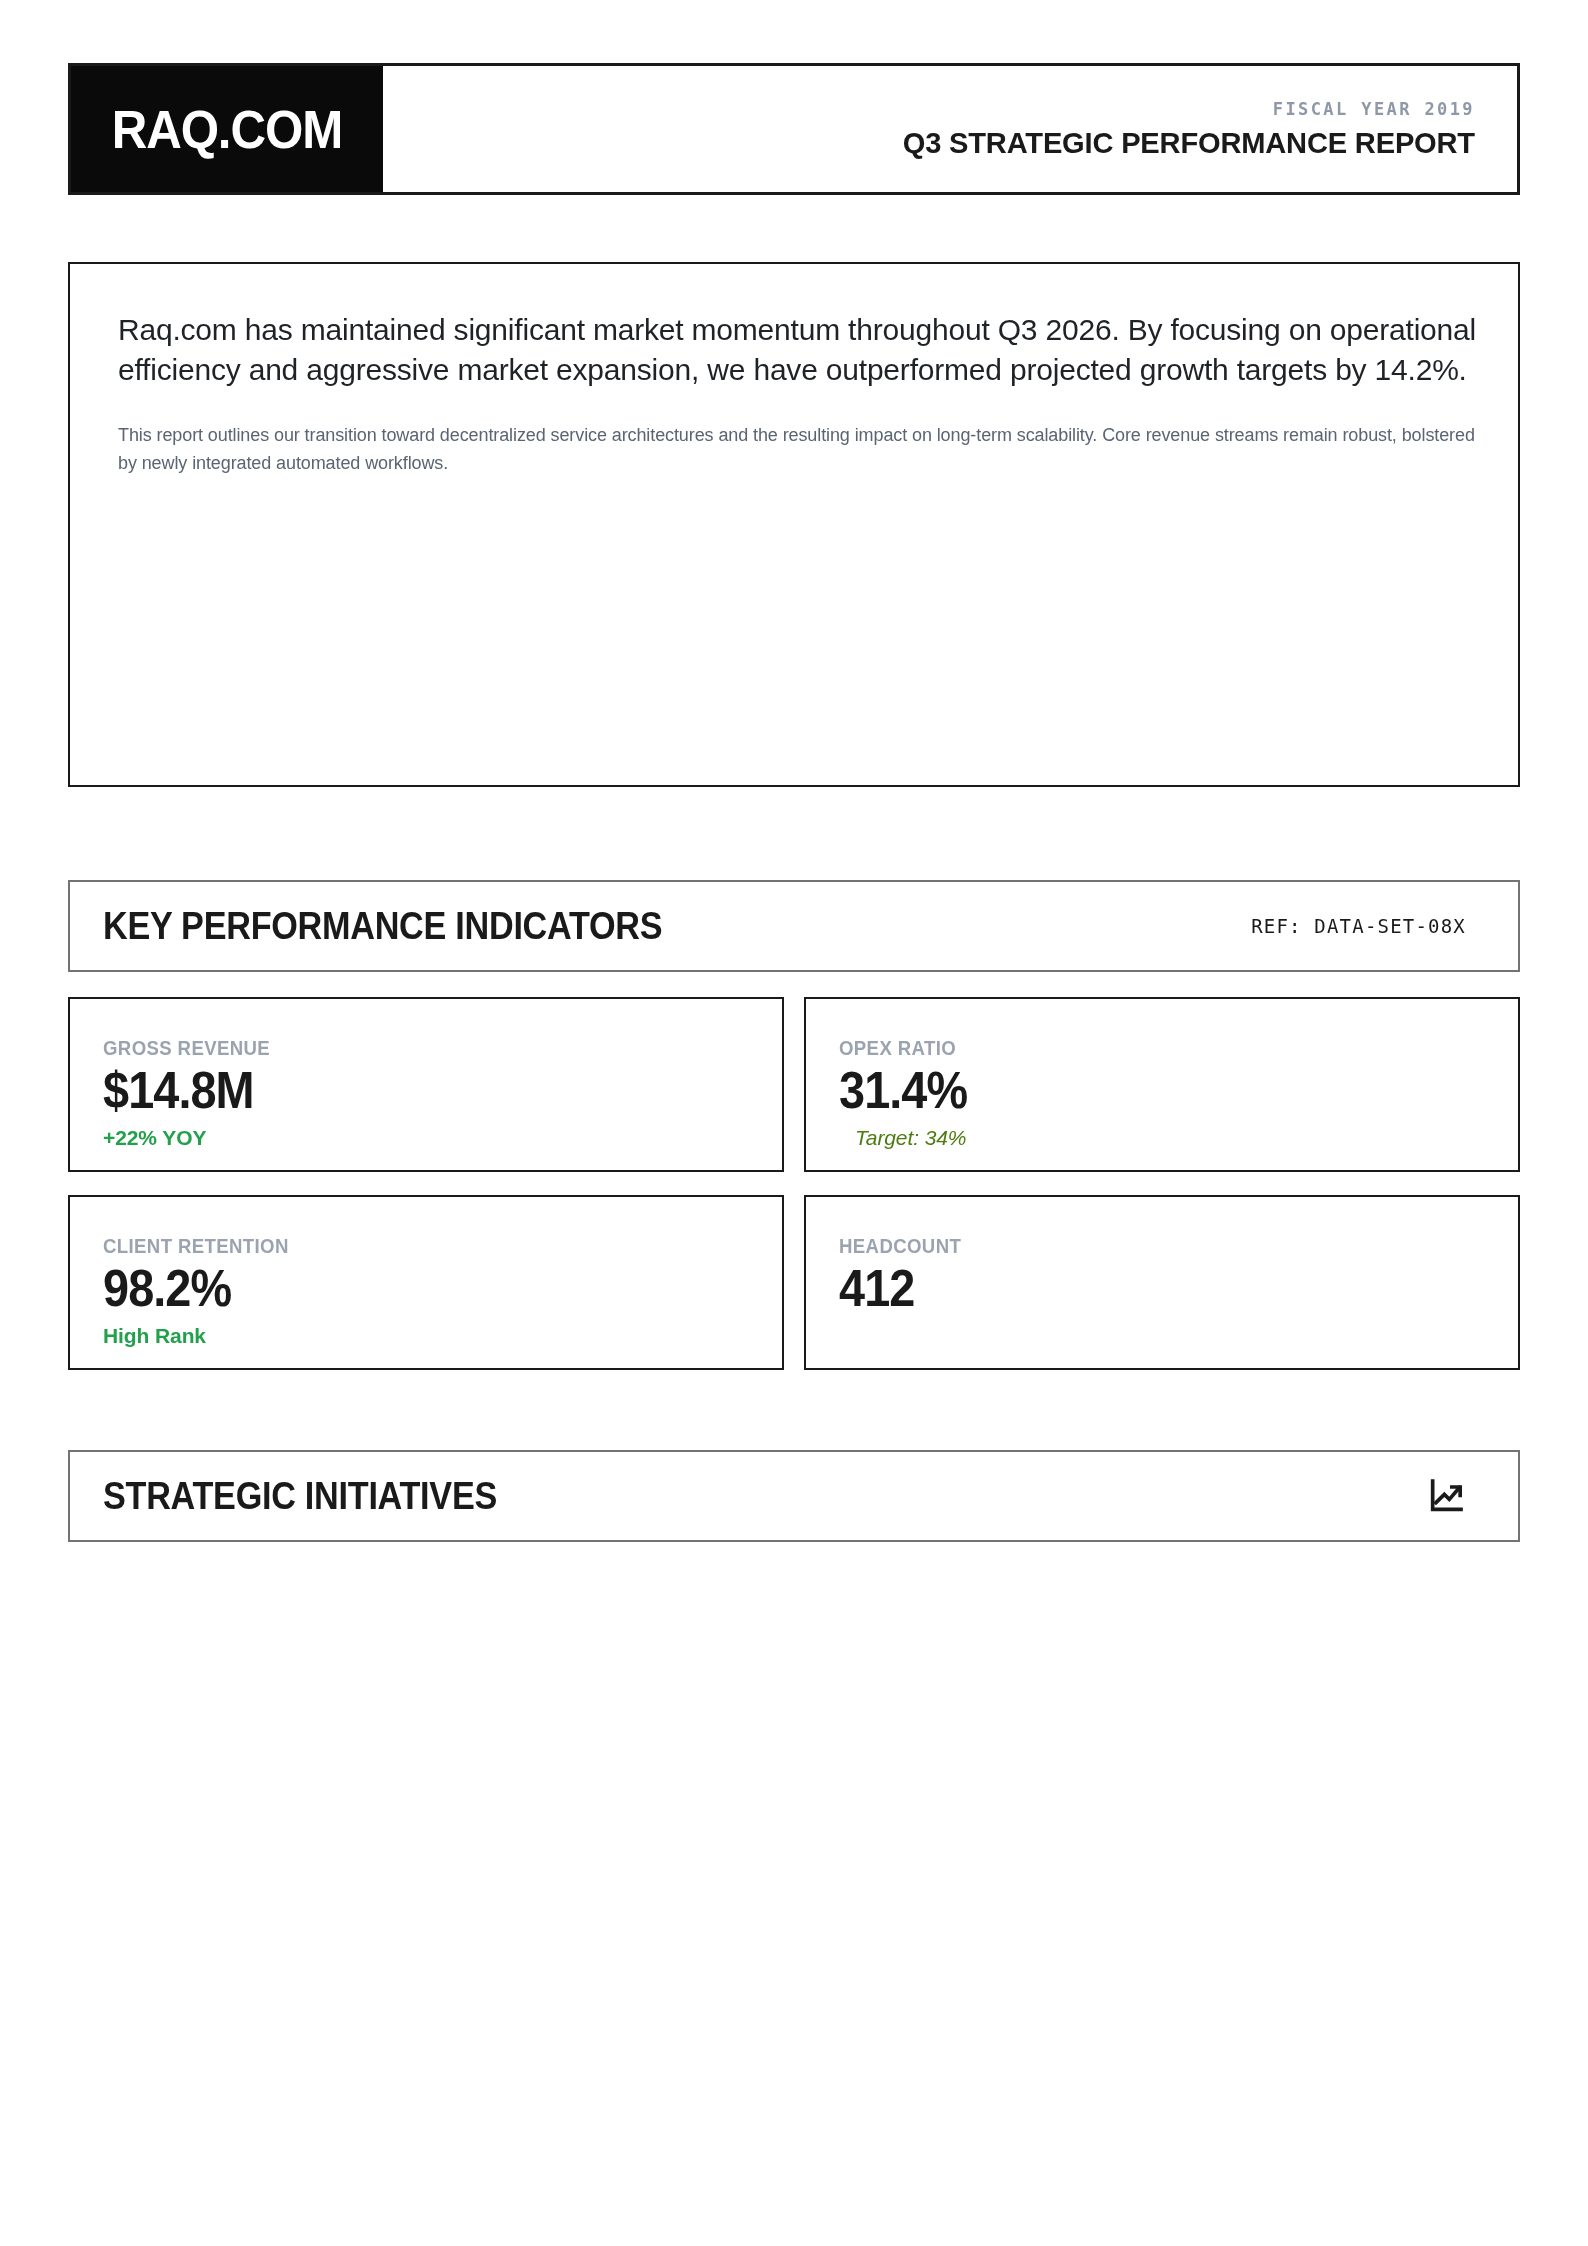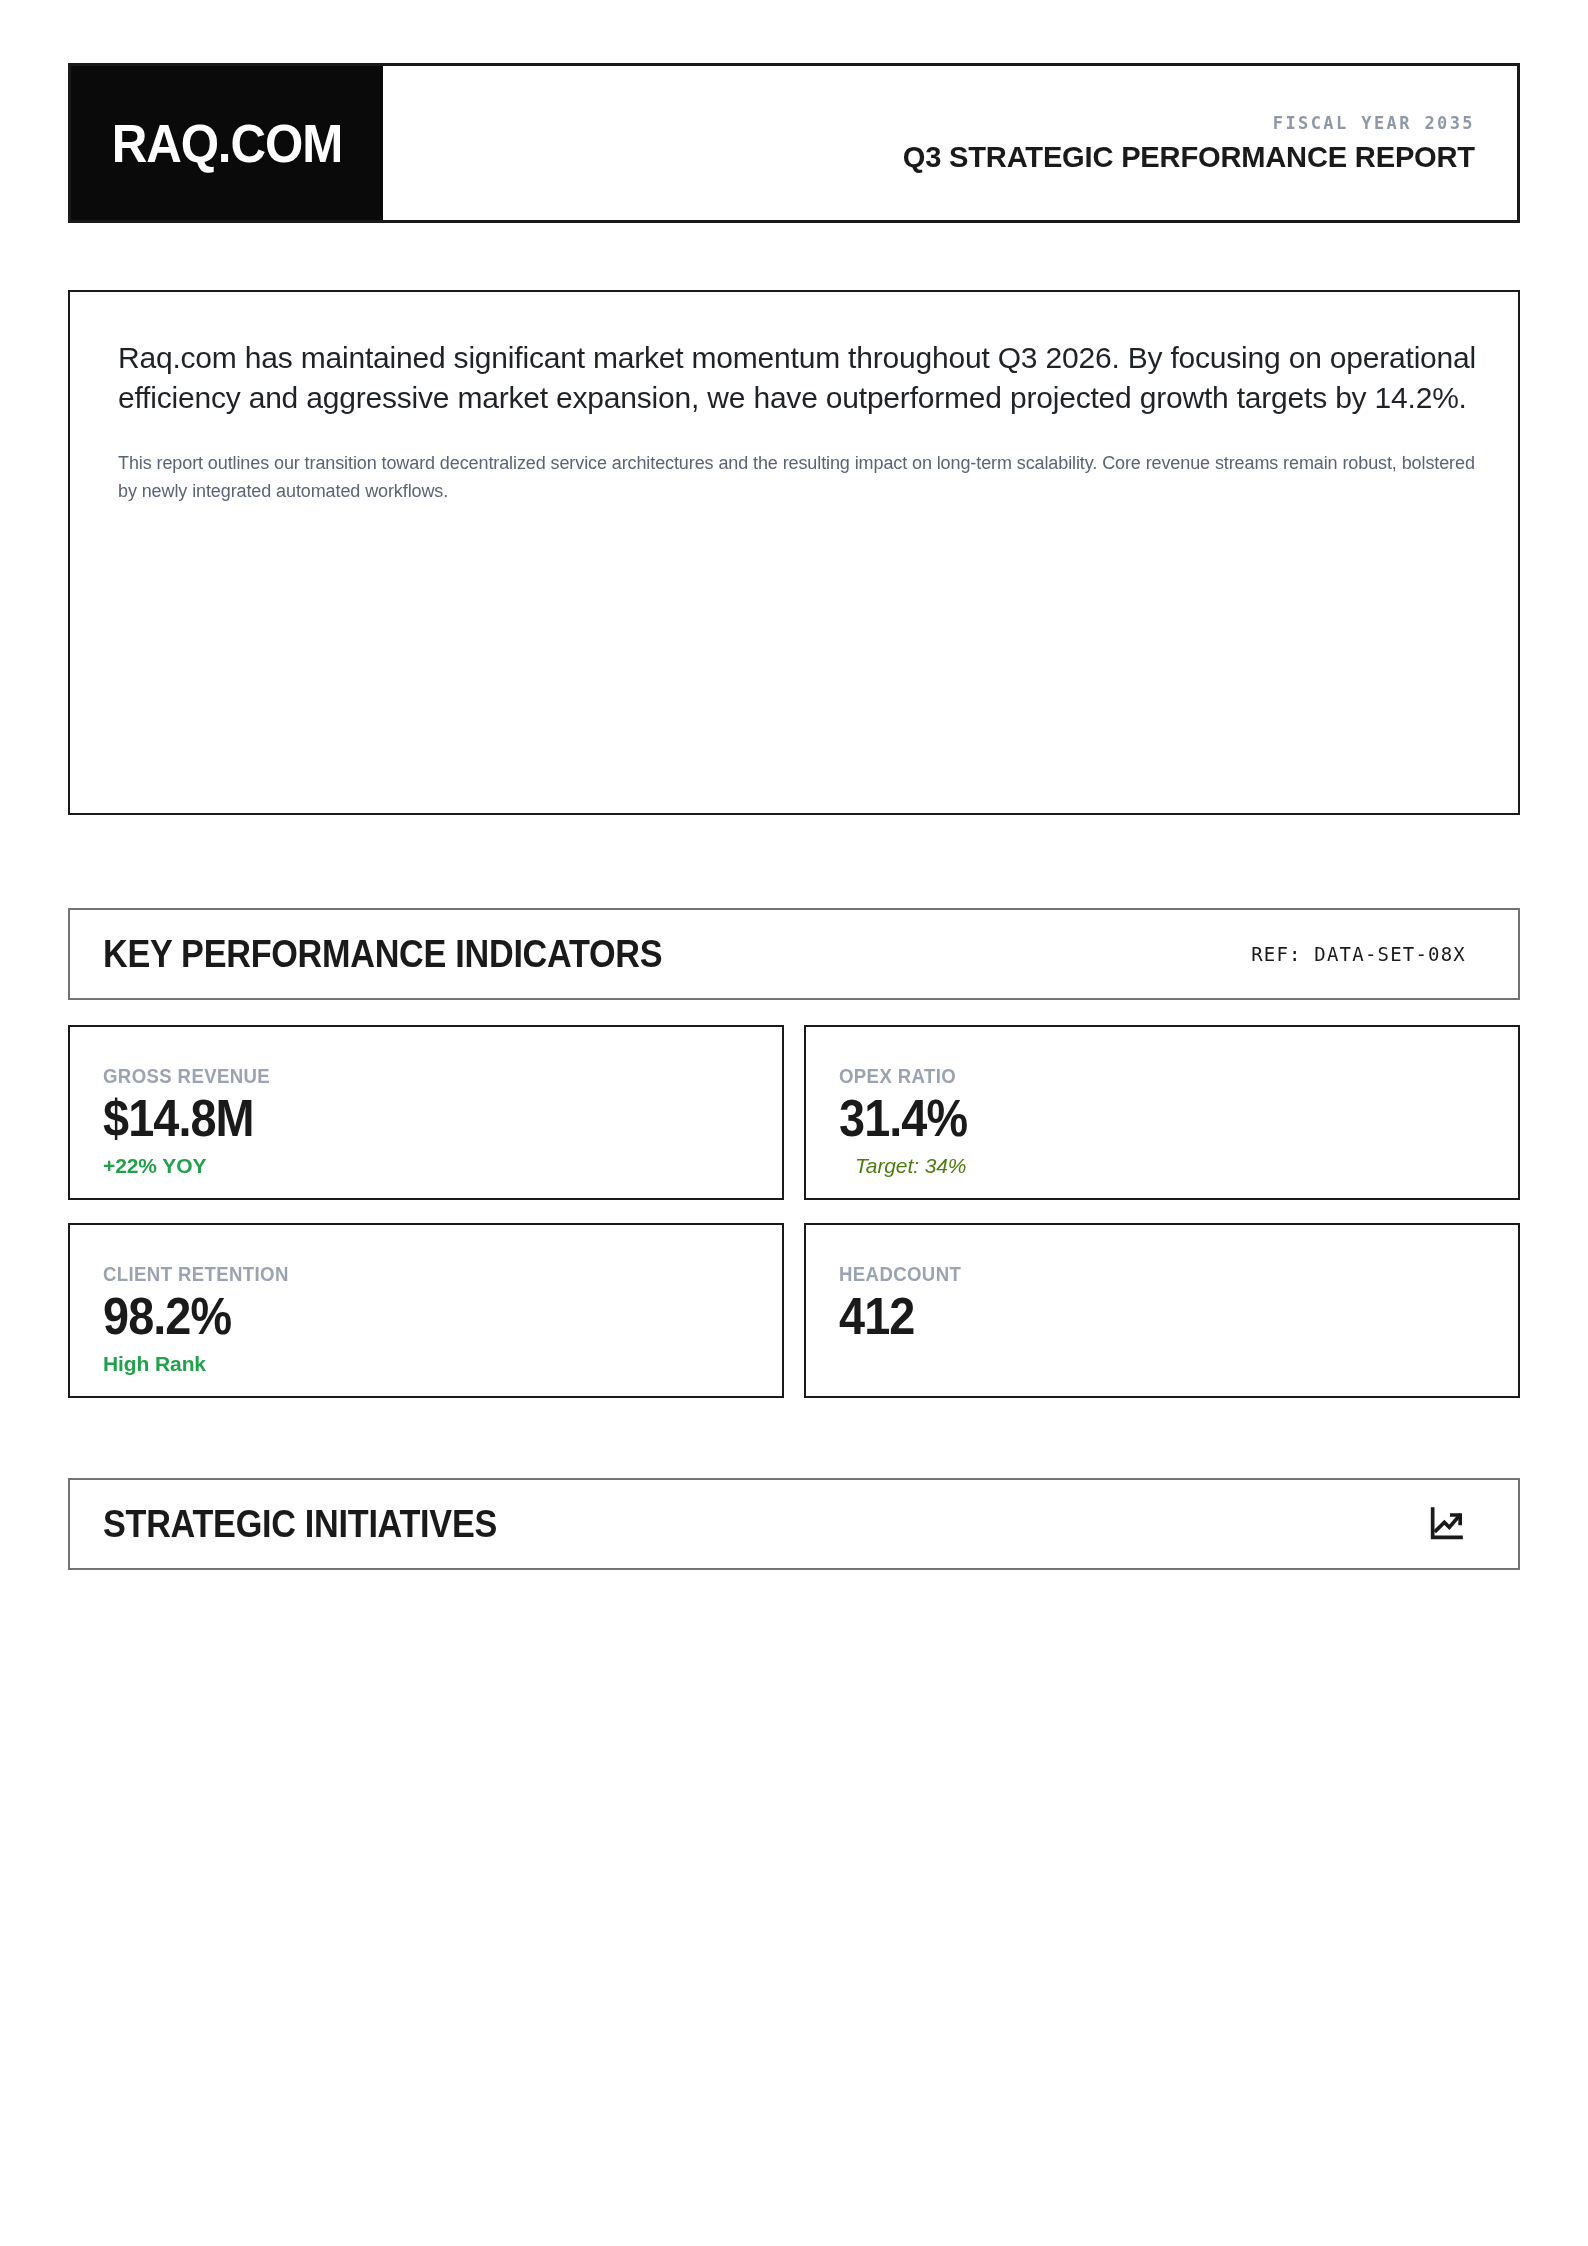--- a/index.html
+++ b/index.html
@@ -21,21 +21,21 @@
     position: relative;
     box-sizing: border-box;
     padding: 0 68px;
   }
 
   
   .masthead {
     display: flex;
     align-items: stretch;
     border: 3px solid #1a1a1a;
-    height: 160px;
+    height: 132px;
     margin-top: 63px;
     box-sizing: border-box;
   }
   .brand-block {
     background: #0a0a0a;
     width: 312px;
     flex: 0 0 312px;
     display: flex;
     align-items: center;
     justify-content: center;
@@ -210,21 +210,21 @@
 </head>
 <body>
 
 <div class="page">
 
   <div class="masthead">
     <div class="brand-block">
       <div class="brand-wordmark">RAQ.COM</div>
     </div>
     <div class="masthead-meta">
-      <div class="fiscal-line">FISCAL YEAR 2035</div>
+      <div class="fiscal-line">FISCAL YEAR 2019</div>
       <div class="report-title">Q3 STRATEGIC PERFORMANCE REPORT</div>
     </div>
   </div>
 
   <div class="summary-panel">
     <div class="summary-body">
       <p class="summary-lead">Raq.com has maintained significant market momentum throughout Q3 2026. By focusing on operational efficiency and aggressive market expansion, we have outperformed projected growth targets by 14.2%.</p>
       <p class="summary-note">This report outlines our transition toward decentralized service architectures and the resulting impact on long-term scalability. Core revenue streams remain robust, bolstered by newly integrated automated workflows.</p>
     </div>
   </div>

